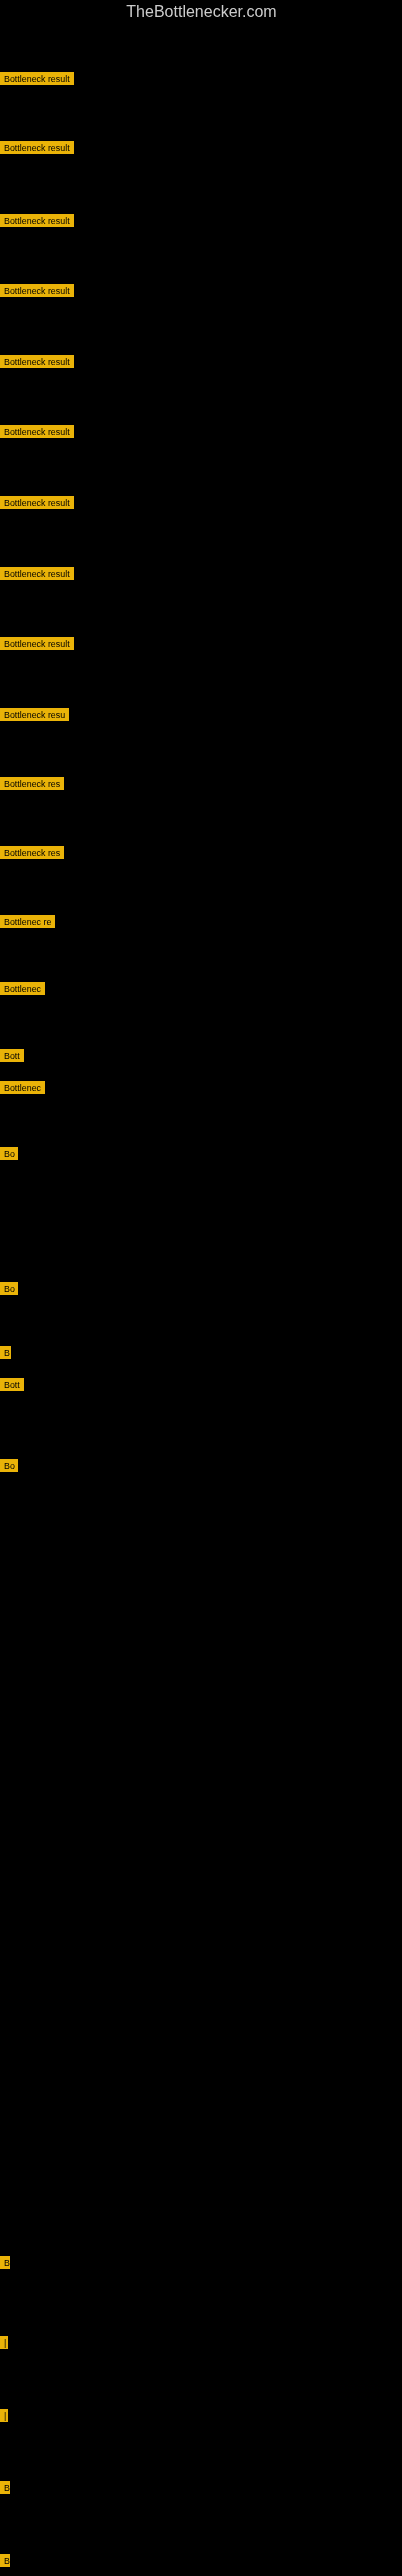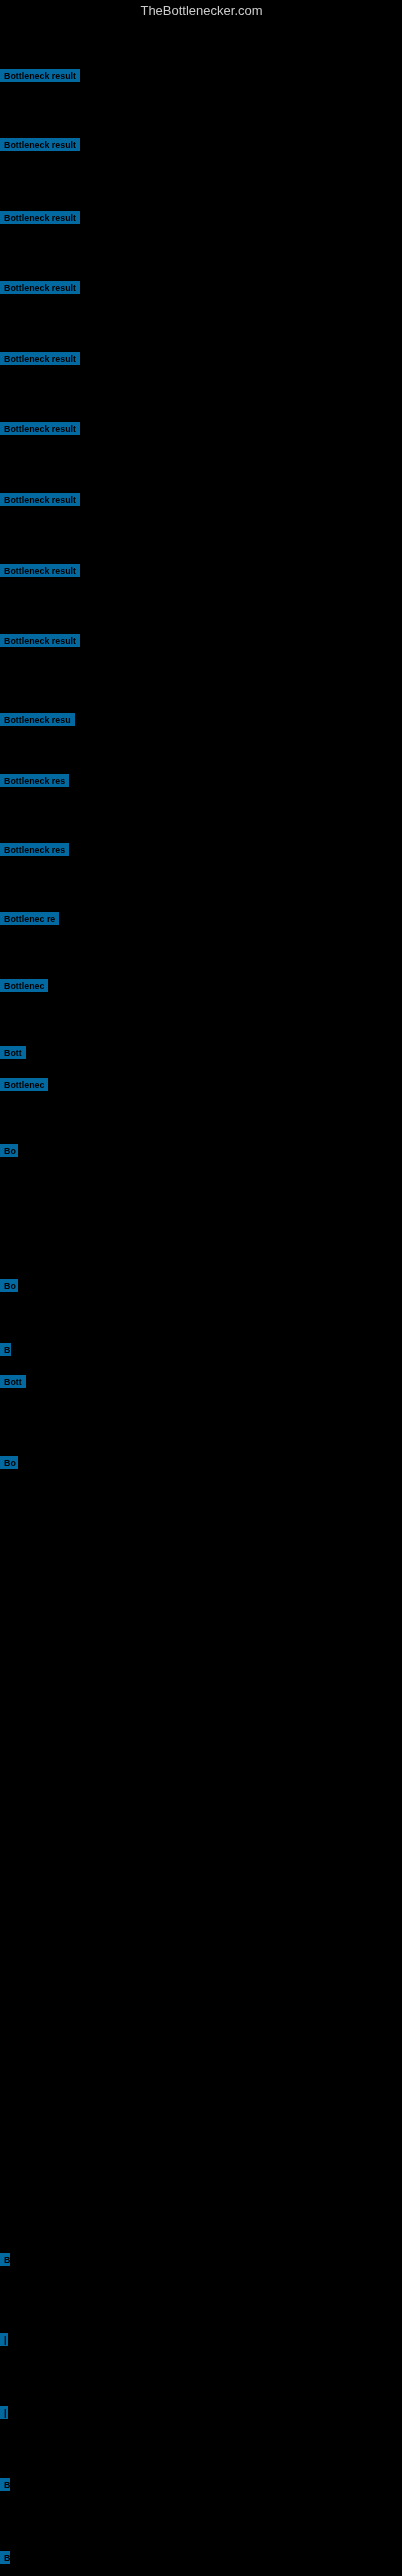--- a/index.html
+++ b/index.html
@@ -9,29 +9,29 @@
     }
     body {
       background-color: #000000;
       width: 403px;
       min-height: 2576px;
       font-family: Arial, sans-serif;
       position: relative;
     }
     .site-title {
       color: #cccccc;
-      font-size: 13px;
+      font-size: 16px;
       text-align: center;
       padding: 3.2px 0 4.8px 0;
     }
     .bottleneck-badge {
-      background-color: #0369a1;
+      background-color: #eab308;
       color: #000000;
       font-size: 8.9px;
-      font-weight: bold;
+      font-weight: normal;
       padding: 1.6px 4px;
       display: inline-block;
       white-space: nowrap;
       overflow: hidden;
     }
   </style>
 </head>
 <body>
 
 <div class="site-title">TheBottlenecker.com</div>
@@ -39,21 +39,21 @@
 <div id="badges-container" style="position:relative; width:403px; min-height:2576px;">
 <div class="bottleneck-badge" style="position: absolute; top: 46px; left: 0px; max-width: 121px;">Bottleneck result</div>
     <div class="bottleneck-badge" style="position: absolute; top: 115px; left: 0px; max-width: 121px;">Bottleneck result</div>
     <div class="bottleneck-badge" style="position: absolute; top: 188px; left: 0px; max-width: 118px;">Bottleneck result</div>
     <div class="bottleneck-badge" style="position: absolute; top: 258px; left: 0px; max-width: 116px;">Bottleneck result</div>
     <div class="bottleneck-badge" style="position: absolute; top: 329px; left: 0px; max-width: 115px;">Bottleneck result</div>
     <div class="bottleneck-badge" style="position: absolute; top: 399px; left: 0px; max-width: 113px;">Bottleneck result</div>
     <div class="bottleneck-badge" style="position: absolute; top: 470px; left: 0px; max-width: 111px;">Bottleneck result</div>
     <div class="bottleneck-badge" style="position: absolute; top: 541px; left: 0px; max-width: 109px;">Bottleneck result</div>
     <div class="bottleneck-badge" style="position: absolute; top: 611px; left: 0px; max-width: 107px;">Bottleneck result</div>
-    <div class="bottleneck-badge" style="position: absolute; top: 682px; left: 0px; max-width: 97px; margin-top: 8px;">Bottleneck resu</div>
+    <div class="bottleneck-badge" style="position: absolute; top: 682px; left: 0px; max-width: 97px;">Bottleneck resu</div>
     <div class="bottleneck-badge" style="position: absolute; top: 751px; left: 0px; max-width: 89px;">Bottleneck res</div>
     <div class="bottleneck-badge" style="position: absolute; top: 820px; left: 0px; max-width: 81px;">Bottleneck res</div>
     <div class="bottleneck-badge" style="position: absolute; top: 889px; left: 0px; max-width: 71px;">Bottlenec re</div>
     <div class="bottleneck-badge" style="position: absolute; top: 956px; left: 0px; max-width: 58px;">Bottlenec</div>
     <div class="bottleneck-badge" style="position: absolute; top: 1023px; left: 0px; max-width: 34px;">Bott</div>
     <div class="bottleneck-badge" style="position: absolute; top: 1055px; left: 0px; max-width: 56px;">Bottlenec</div>
     <div class="bottleneck-badge" style="position: absolute; top: 1121px; left: 0px; max-width: 17.7px;">Bo</div>
     <div class="bottleneck-badge" style="position: absolute; top: 1256px; left: 0px; max-width: 17.7px;">Bo</div>
     <div class="bottleneck-badge" style="position: absolute; top: 1320px; left: 0px; max-width: 11.3px;">B</div>
     <div class="bottleneck-badge" style="position: absolute; top: 1352px; left: 0px; max-width: 32px;">Bott</div>

